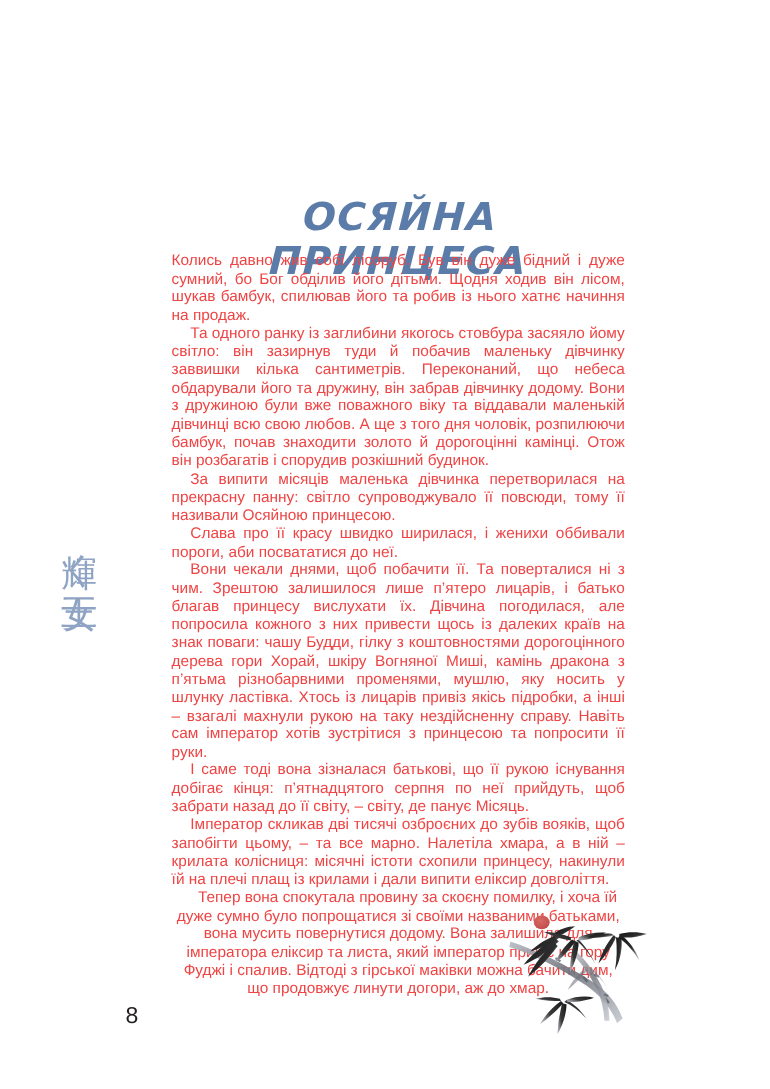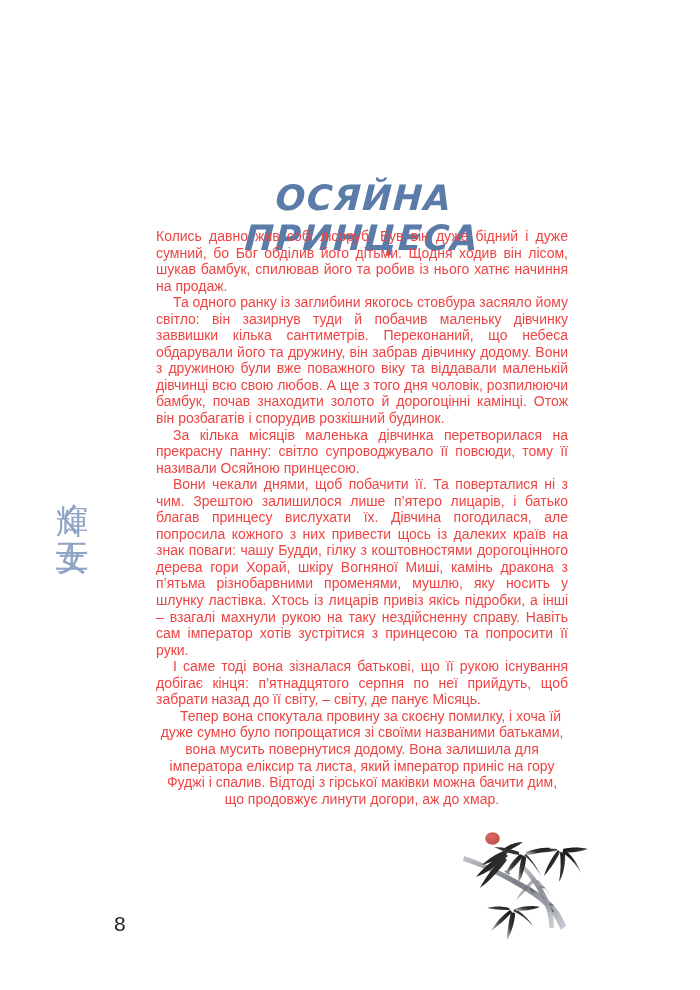--- a/index.html
+++ b/index.html
@@ -111,23 +111,25 @@
 
 <div class="page">
 
   <div class="vertical-title">輝く王女</div>
 
   <h1 class="chapter-title">ОСЯЙНА ПРИНЦЕСА</h1>
 
   <div class="text-column">
     <p class="first">Колись давно жив собі лісоруб. Був він дуже бідний і дуже сумний, бо Бог обділив його дітьми. Щодня ходив він лісом, шукав бамбук, спилював його та робив із нього хатнє начиння на продаж.</p>
     <p>Та одного ранку із заглибини якогось стовбура засяяло йому світло: він зазирнув туди й побачив маленьку дівчинку заввишки кілька сантиметрів. Переконаний, що небеса обдарували його та дружину, він забрав дівчинку додому. Вони з дружиною були вже поважного віку та віддавали маленькій дівчинці всю свою любов. А ще з того дня чоловік, розпилюючи бамбук, почав знаходити золото й дорогоцінні камінці. Отож він розбагатів і спорудив розкішний будинок.</p>
-    <p>За кілька місяців маленька дівчинка перетворилася на прекрасну панну: світло супроводжувало її повсюди, тому її називали Осяйною принцесою.</p>
+    <p>За випити місяців маленька дівчинка перетворилася на прекрасну панну: світло супроводжувало її повсюди, тому її називали Осяйною принцесою.</p>
+    <p>Слава про її красу швидко ширилася, і женихи оббивали пороги, аби посвататися до неї.</p>
     <p>Вони чекали днями, щоб побачити її. Та поверталися ні з чим. Зрештою залишилося лише п’ятеро лицарів, і батько благав принцесу вислухати їх. Дівчина погодилася, але попросила кожного з них привести щось із далеких країв на знак поваги: чашу Будди, гілку з коштовностями дорогоцінного дерева гори Хорай, шкіру Вогняної Миші, камінь дракона з п’ятьма різнобарвними променями, мушлю, яку носить у шлунку ластівка. Хтось із лицарів привіз якісь підробки, а інші – взагалі махнули рукою на таку нездійсненну справу. Навіть сам імператор хотів зустрітися з принцесою та попросити її руки.</p>
     <p>І саме тоді вона зізналася батькові, що її рукою існування добігає кінця: п’ятнадцятого серпня по неї прийдуть, щоб забрати назад до її світу, – світу, де панує Місяць.</p>
+    <p>Імператор скликав дві тисячі озброєних до зубів вояків, щоб запобігти цьому, – та все марно. Налетіла хмара, а в ній – крилата колісниця: місячні істоти схопили принцесу, накинули їй на плечі плащ із крилами і дали випити еліксир довголіття.</p>
     <p>Тепер вона спокутала провину за скоєну помилку, і хоча їй дуже сумно було попрощатися зі своїми названими батьками, вона мусить повернутися додому. Вона залишила для імператора еліксир та листа, який імператор приніс на гору Фуджі і спалив. Відтоді з гірської маківки можна бачити дим, що продовжує линути догори, аж до хмар.</p>
   </div>
 
   <div class="bamboo-art">
     <svg viewBox="0 0 150 128" xmlns="http://www.w3.org/2000/svg">
       <defs>
         <linearGradient id="stalkGrad" x1="0" y1="0" x2="1" y2="1">
           <stop offset="0%" stop-color="#b9bcc4"></stop>
           <stop offset="45%" stop-color="#6f727b"></stop>
           <stop offset="100%" stop-color="#c7cad1"></stop>

